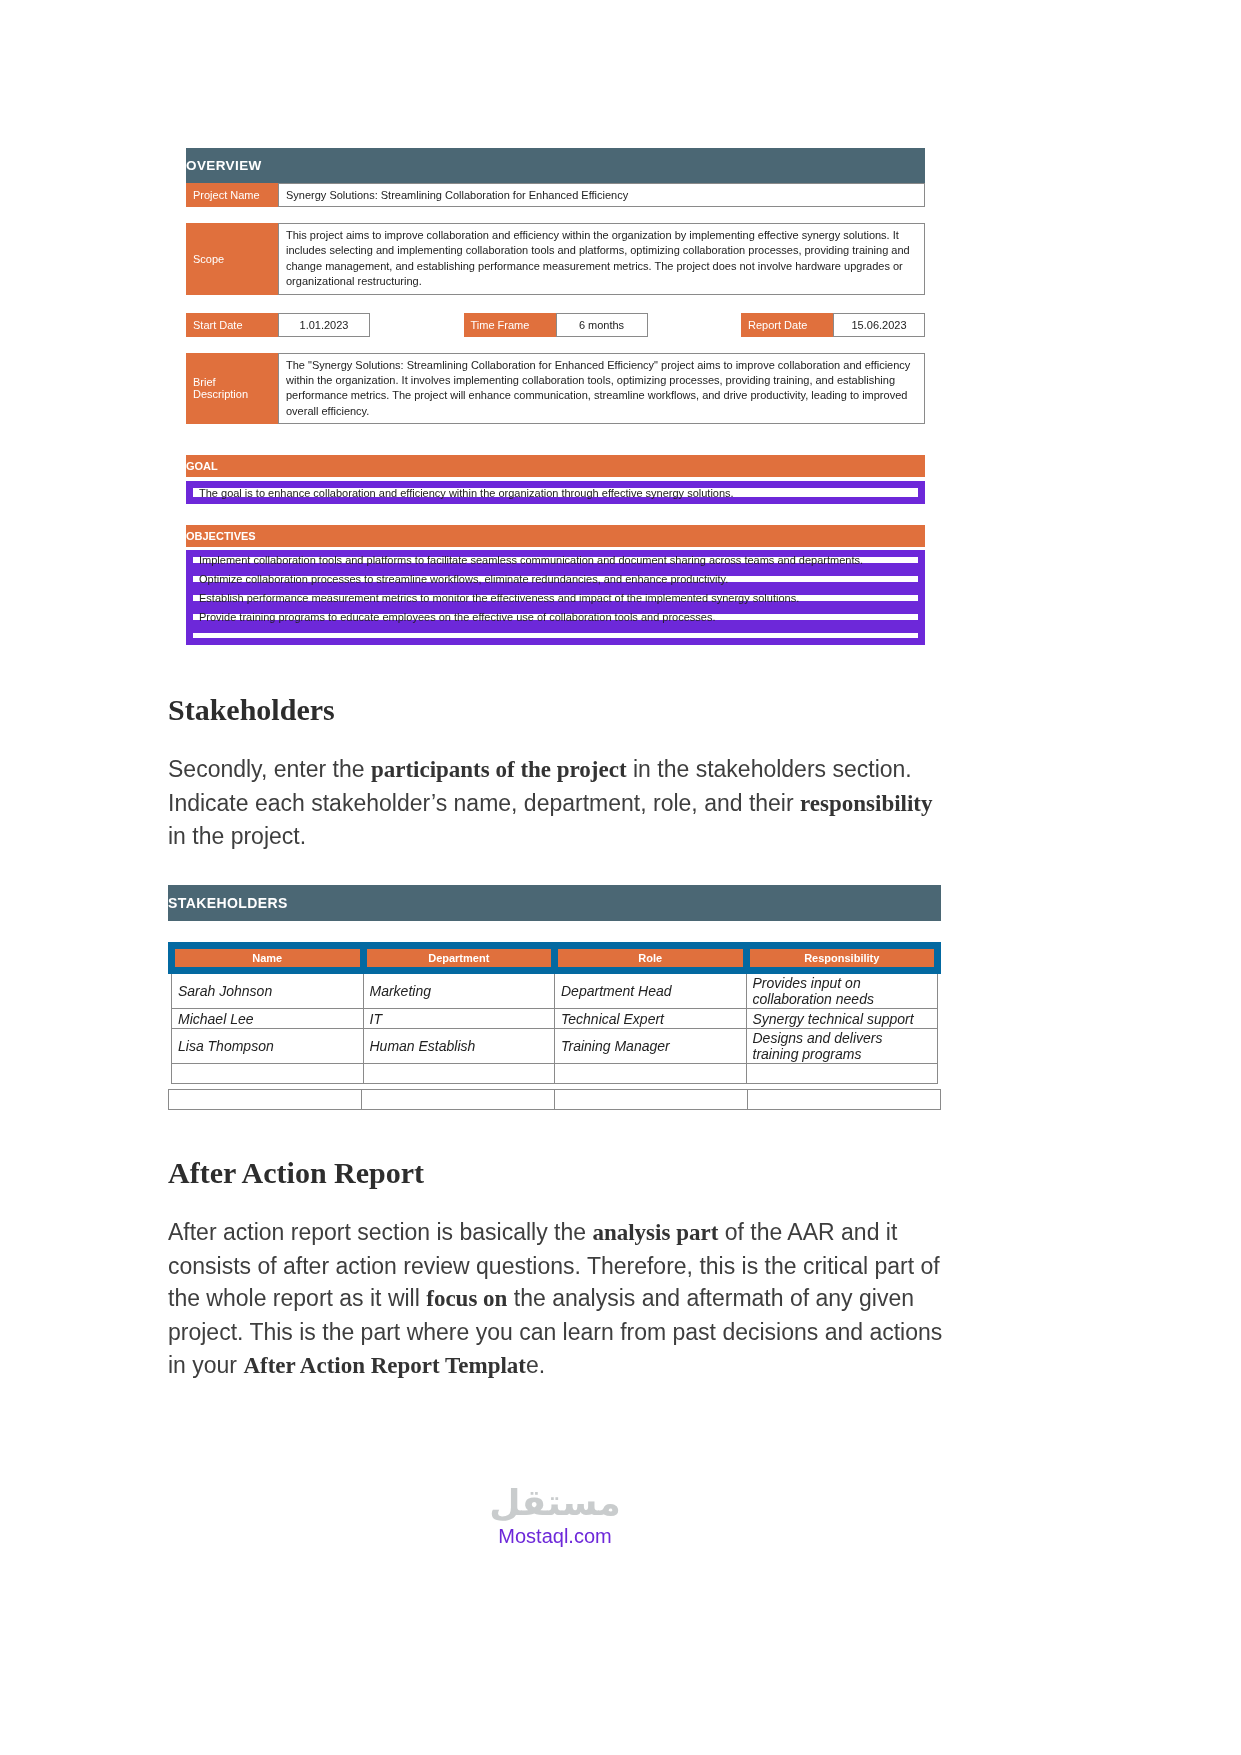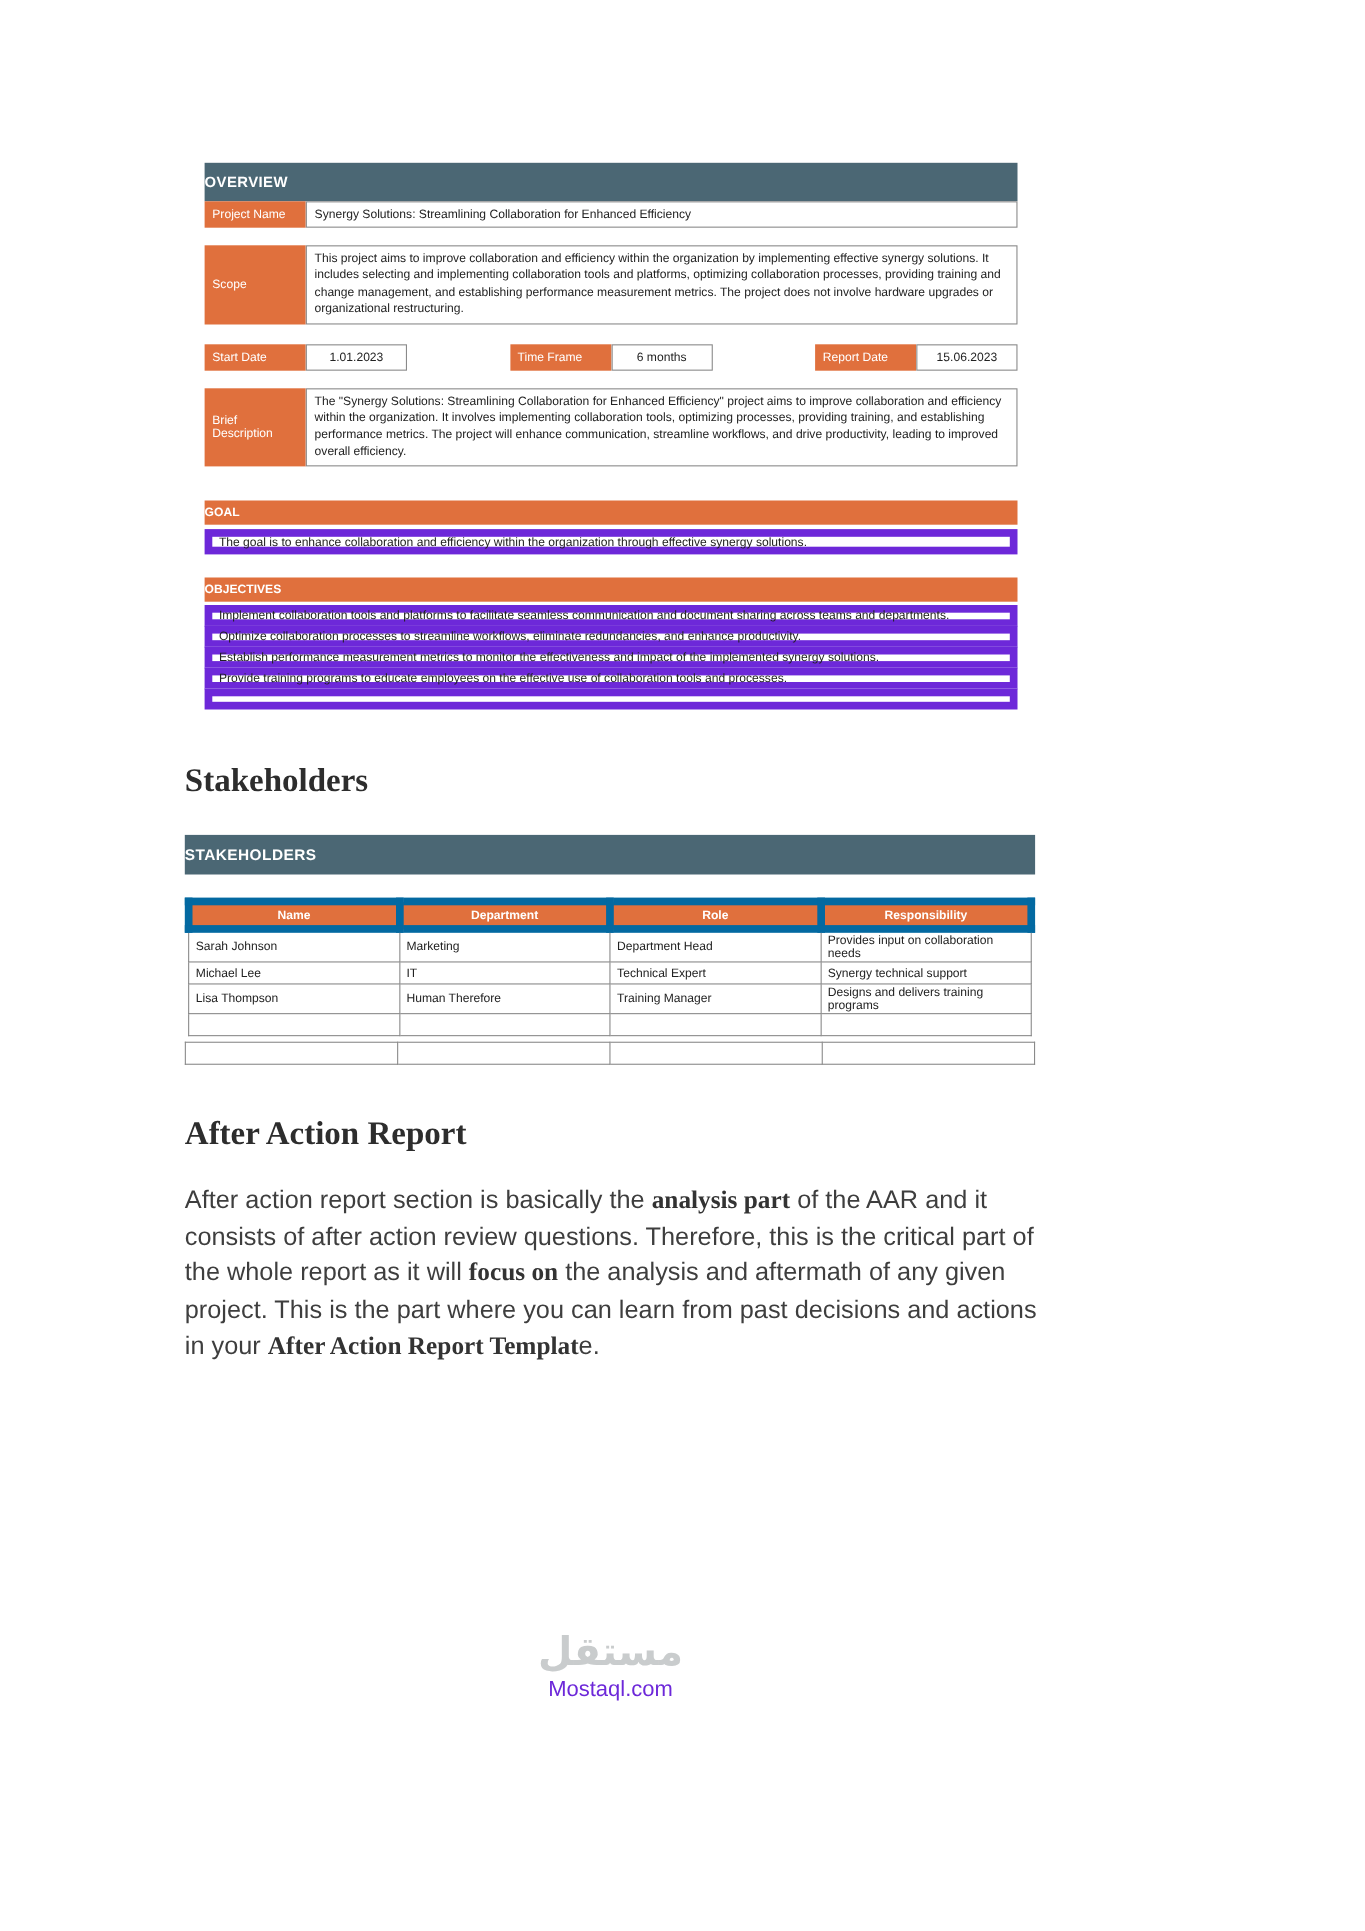--- a/index.html
+++ b/index.html
@@ -62,22 +62,22 @@
   .b { font-family:"Liberation Serif", serif; font-weight:bold; color:#333333; }
 
   
   .stk-bar { margin-left:168px; margin-top:32px; width:773px; height:36px; font-size:14px; letter-spacing:0.4px; }
   table.stk { margin-left:168px; margin-top:21px; width:773px; border-collapse:collapse; table-layout:fixed; }
   table.stk th {
     background:#e0703d; color:#ffffff; font-size:11px; font-weight:bold;
     height:25px; border:7px solid #0369a1; text-align:center;
   }
   table.stk td {
-    border:1px solid #8a8a8a; font-size:11px; height:20px;
-    padding:1px 6px; color:#222222; background:#ffffff; text-align:left;
+    border:1px solid #8a8a8a; font-size:14px; height:20px;
+    padding:1px 6px; color:#222222; background:#ffffff; text-align:left;font-style:italic;
   }
   table.stk2 { margin-top:5px; }
 
   
   .wm { position:absolute; left:0; top:1482px; width:1110px; text-align:center; }
   .wm-ar { font-family:"DejaVu Sans", sans-serif; font-size:36px; font-weight:bold; color:#c9cccd; }
   .wm-en { font-size:20px; color:#6d28d9; margin-top:2px; }
 </style>
 </head>
 <body>
@@ -129,20 +129,21 @@
         <span>OBJECTIVES</span>
       </div>
       <div class="single-line-cell obj-row first">Implement collaboration tools and platforms to facilitate seamless communication and document sharing across teams and departments.</div>
       <div class="single-line-cell obj-row">Optimize collaboration processes to streamline workflows, eliminate redundancies, and enhance productivity.</div>
       <div class="single-line-cell obj-row">Establish performance measurement metrics to monitor the effectiveness and impact of the implemented synergy solutions.</div>
       <div class="single-line-cell obj-row">Provide training programs to educate employees on the effective use of collaboration tools and processes.</div>
       <div class="single-line-cell obj-row empty"></div>
     </div>
 
     <h2 class="h-serif h-stake">Stakeholders</h2>
+    <p class="para"><span>Secondly, enter the </span><span class="b">participants of the project</span><span> in the stakeholders section. Indicate each stakeholder’s name, department, role, and their </span><span class="b">responsibility</span><span> in the project.</span></p>
 
     <div class="bar bar-slate stk-bar">
       <span>STAKEHOLDERS</span>
     </div>
     <table class="stk">
       <tbody>
           <tr>
         <th>Name</th>
         <th>Department</th>
         <th>Role</th>
@@ -155,21 +156,21 @@
         <td>Provides input on collaboration needs</td>
       </tr>
       <tr>
         <td>Michael Lee</td>
         <td>IT</td>
         <td>Technical Expert</td>
         <td>Synergy technical support</td>
       </tr>
       <tr>
         <td>Lisa Thompson</td>
-        <td>Human Therefore</td>
+        <td>Human Establish</td>
         <td>Training Manager</td>
         <td>Designs and delivers training programs</td>
       </tr>
       <tr>
         <td></td>
         <td></td>
         <td></td>
         <td></td>
       </tr>
     </tbody>

